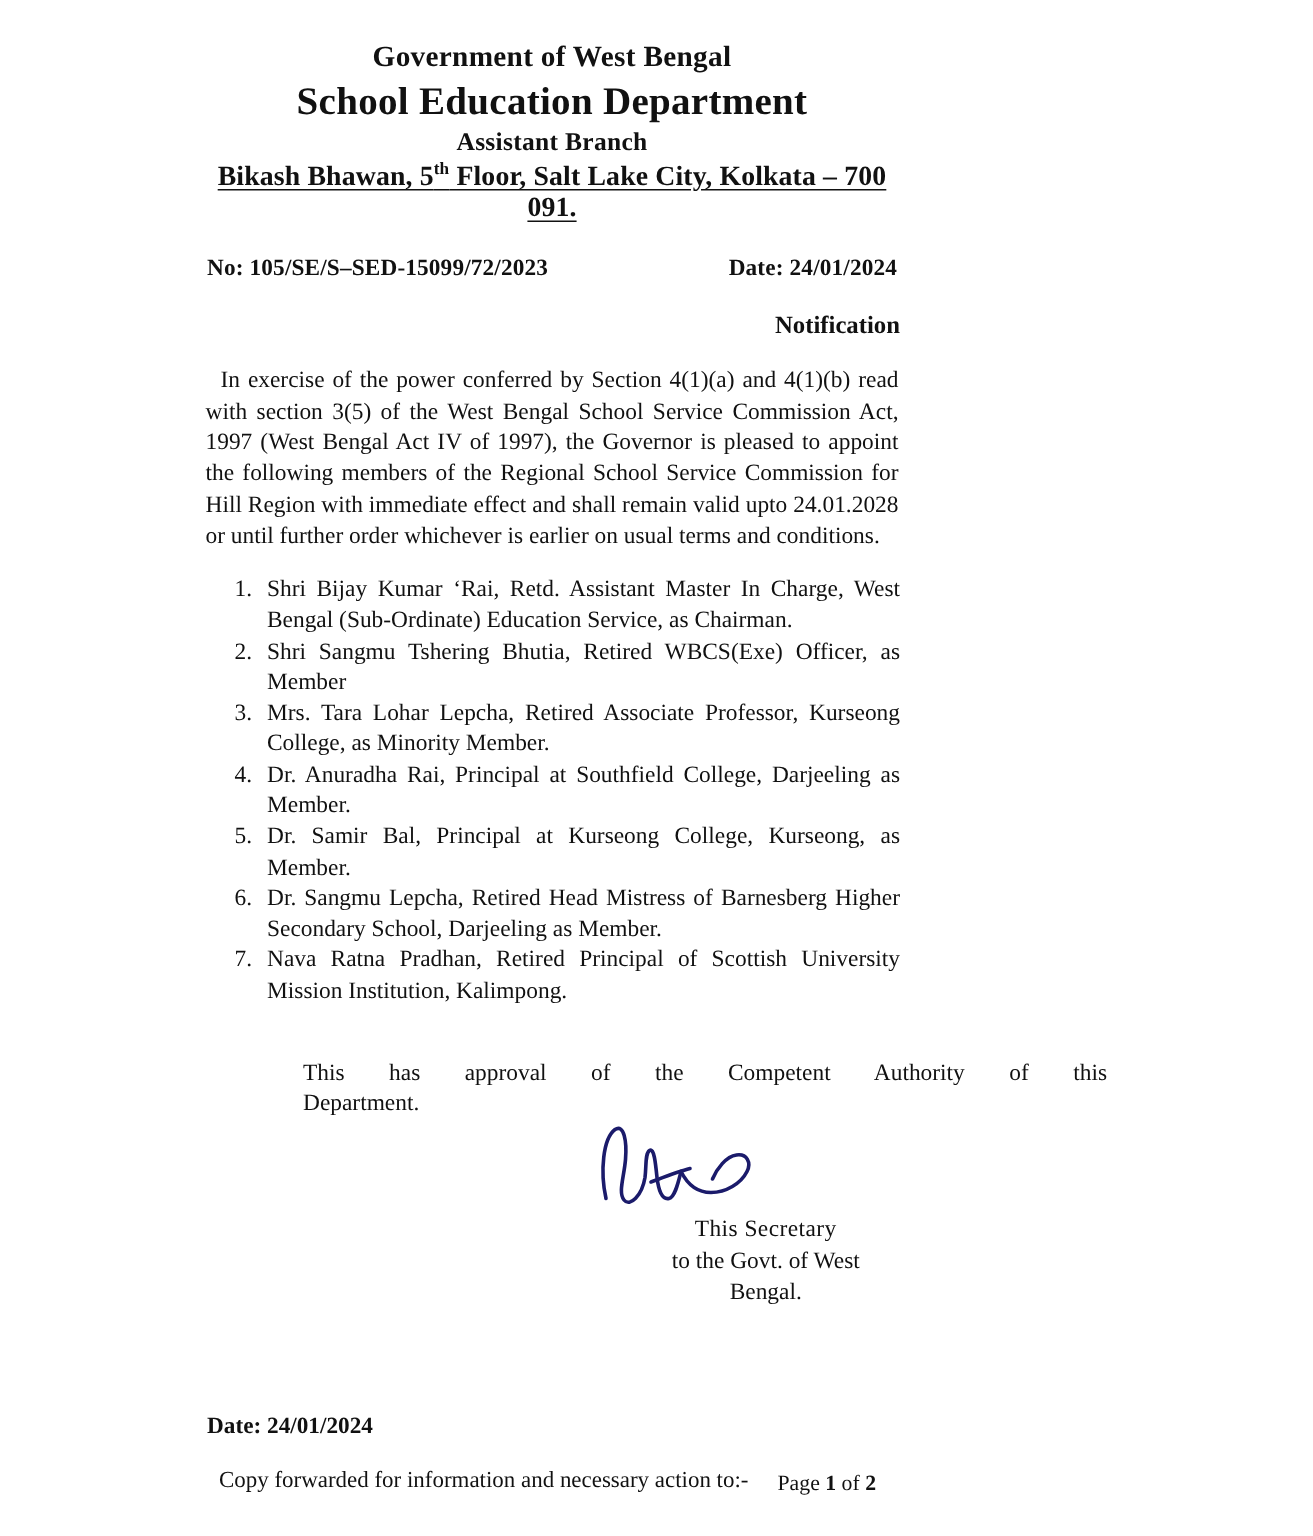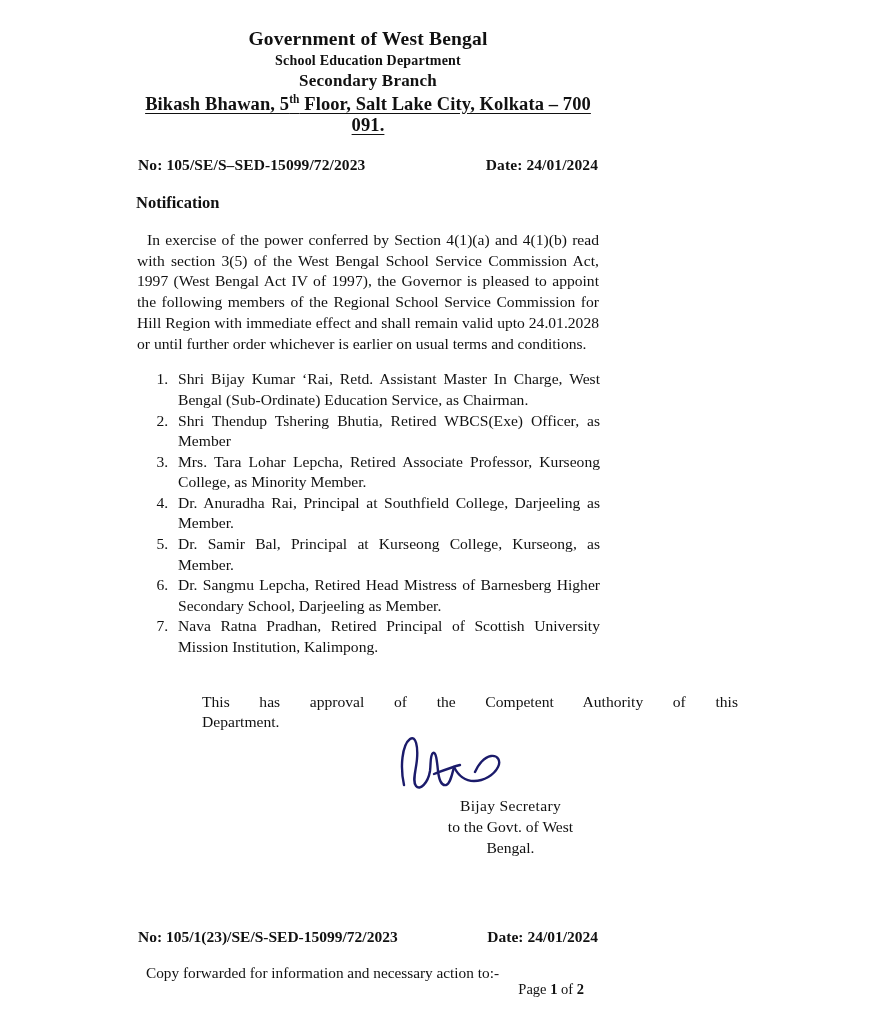--- a/index.html
+++ b/index.html
@@ -25,21 +25,21 @@
   .hdr {
     text-align: center;
     font-weight: bold;
   }
   .hdr-line1 {
     font-size: 19.5px;
     letter-spacing: 0.2px;
     margin-bottom: 3px;
   }
   .hdr-line2 {
-    font-size: 14px;
+    font-size: 26px;
     letter-spacing: 0.2px;
     margin-bottom: 2px;
   }
   .hdr-line3 {
     font-size: 17px;
     letter-spacing: 0.2px;
     margin-bottom: 3px;
   }
   .hdr-line4 {
     font-size: 18.5px;
@@ -59,21 +59,21 @@
     align-items: baseline;
     font-weight: bold;
     font-size: 15.5px;
     margin-top: 20px;
     padding: 0 2px;
     text-align: center;
   }
   .refrow .no { letter-spacing: 0.1px; }
   .refrow .date { letter-spacing: 0.1px; }
   .title {
-    text-align: left;
+    text-align: right;
     font-weight: bold;
     font-size: 16.5px;
     margin-top: 19px;
   }
   .body-para {
     margin-top: 17px;
     font-size: 15.6px;
     line-height: 1.33;
     text-align: justify;
     text-indent: 10px;
@@ -161,36 +161,36 @@
   .pagefoot b { font-weight: bold; }
 </style>
 </head>
 <body>
 
 <div class="page">
 
   <div class="hdr">
     <div class="hdr-line1">Government of West Bengal</div>
     <div class="hdr-line2">School Education Department</div>
-    <div class="hdr-line3">Secondary Branch</div>
+    <div class="hdr-line3">Assistant Branch</div>
     <div class="hdr-line4"><span>Bikash Bhawan, 5</span><sup>th</sup><span> Floor, Salt Lake City, Kolkata – 700 091.</span></div>
   </div>
 
   <div class="refrow">
     <span class="no">No:  105/SE/S–SED-15099/72/2023</span>
     <span class="date">Date: 24/01/2024</span>
   </div>
 
   <div class="title">Notification</div>
 
   <div class="body-para">In exercise of the power conferred by Section 4(1)(a) and 4(1)(b) read with section 3(5) of the West Bengal School Service Commission Act, 1997 (West Bengal Act IV of 1997), the Governor is pleased to appoint the following members of the Regional School Service Commission for Hill Region with immediate effect and shall remain valid upto 24.01.2028 or until further order whichever is earlier on usual terms and conditions.</div>
 
   <ol class="members">
     <li>Shri Bijay Kumar ʻRai, Retd. Assistant Master In Charge, West Bengal (Sub-Ordinate) Education Service, as Chairman.</li>
-    <li>Shri Thendup Tshering Bhutia, Retired WBCS(Exe) Officer, as Member</li>
+    <li>Shri Sangmu Tshering Bhutia, Retired WBCS(Exe) Officer, as Member</li>
     <li>Mrs. Tara Lohar Lepcha, Retired Associate Professor, Kurseong College, as Minority Member.</li>
     <li>Dr. Anuradha Rai, Principal at Southfield College, Darjeeling as Member.</li>
     <li>Dr. Samir Bal, Principal at Kurseong College, Kurseong, as Member.</li>
     <li>Dr. Sangmu Lepcha, Retired Head Mistress of Barnesberg Higher Secondary School, Darjeeling as Member.</li>
     <li>Nava Ratna Pradhan, Retired Principal of Scottish University Mission Institution, Kalimpong.</li>
   </ol>
 
   <div class="approval">
     <span class="spread">This has approval of the Competent Authority of this</span>
     <span>Department.</span>
@@ -201,26 +201,25 @@
     <svg class="sig" width="125" height="66" viewBox="0 0 125 66">
       <g fill="none" stroke="#1b1b6b" stroke-width="2.4" stroke-linecap="round" stroke-linejoin="round">
         <path d="M14 54 C10 36, 12 14, 20 8 C26 4, 28 16, 27 28 C26 40, 22 50, 26 55 C30 60, 38 52, 40 40 C41 32, 40 24, 43 22 C46 20, 47 30, 48 40 C49 48, 51 55, 56 54 C60 53, 62 44, 64 36"></path>
         <path d="M64 36 C68 44, 74 50, 84 50 C94 50, 104 44, 108 36 C111 30, 108 24, 101 25 C94 26, 88 34, 85 41"></path>
         <path d="M44 43 C52 40, 62 36, 70 34"></path>
       </g>
     </svg>
   </div>
 
   <div class="signblock">
-    <div class="jt">Bijay   Secretary</div>
+    <div class="jt">This   Secretary</div>
     <div>to the Govt. of West Bengal.</div>
   </div>
 
   <div class="refrow2">
-    <span class="no">No:  105/1(23)/SE/S-SED-15099/72/2023</span>
     <span class="date">Date: 24/01/2024</span>
   </div>
 
   <div class="copy">Copy forwarded for information and necessary action to:-</div>
 
 
   <div class="pagefoot"><span>Page </span><b>1</b><span> of </span><b>2</b></div>
 
 </div>
 

